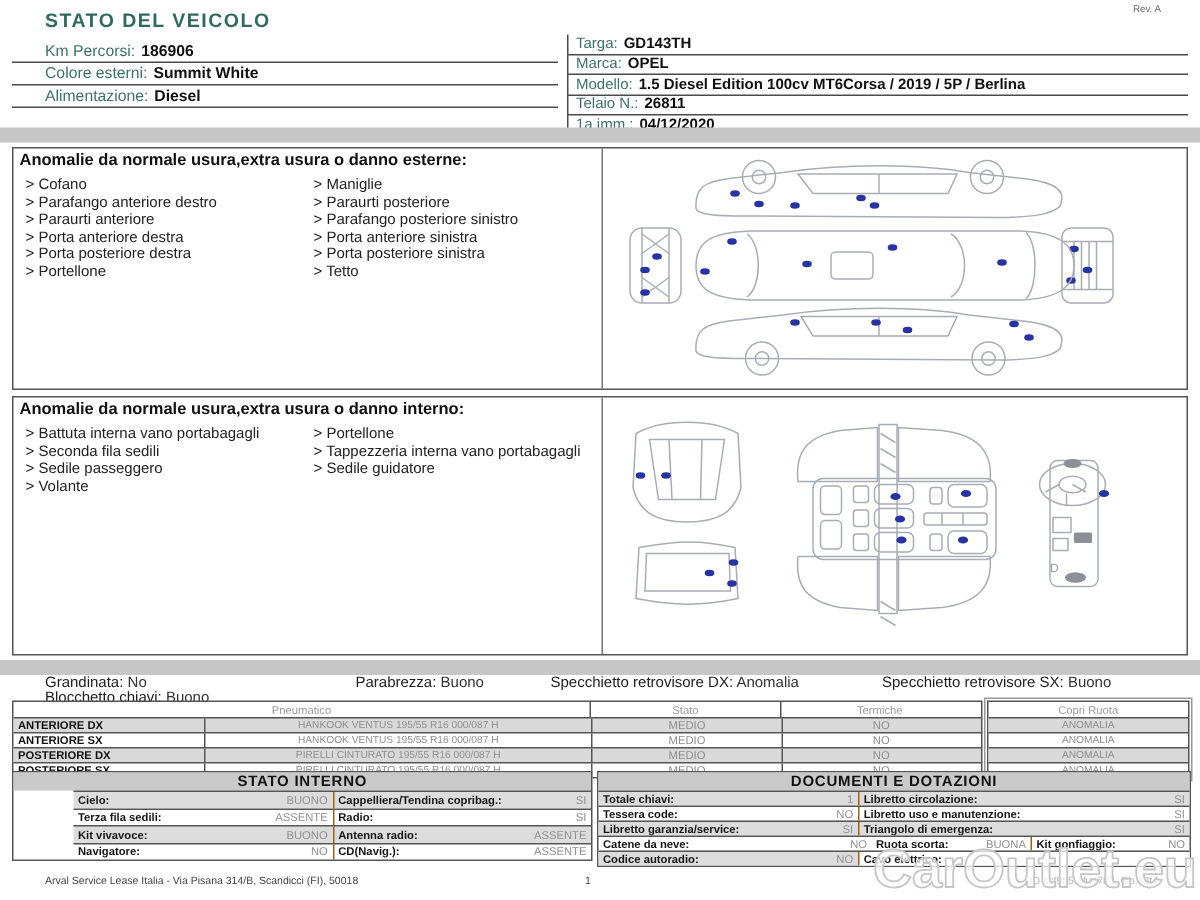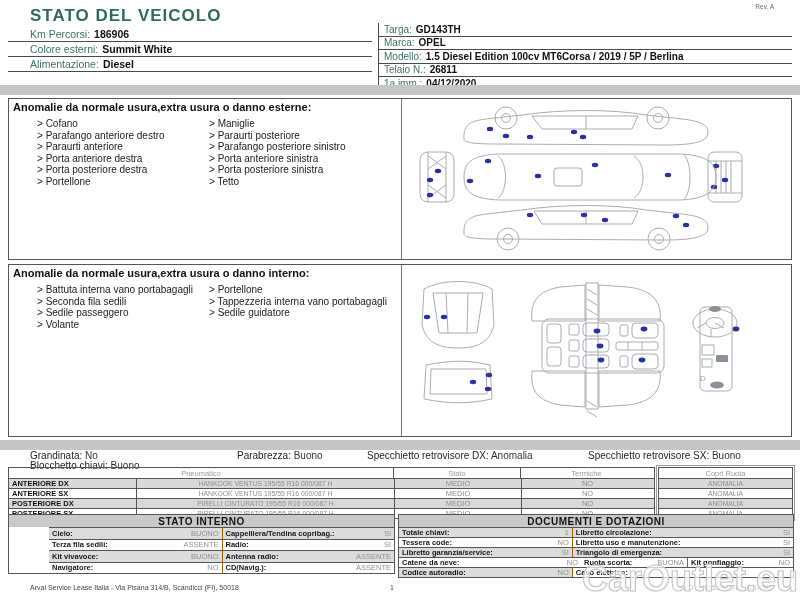--- a/index.html
+++ b/index.html
@@ -1,40 +1,40 @@
 <!DOCTYPE html>
 <html><head>
 <meta charset="utf-8">
 <style>
   html,body{margin:0;padding:0;background:#fff;}
   .page{position:relative;width:800px;height:600px;background:#ffffff;overflow:hidden;
         font-family:"Liberation Sans","DejaVu Sans",sans-serif;color:#222;}
   
-  .doc-title{position:absolute;left:30px;top:6px;font-size:17px;font-weight:bold;
+  .doc-title{position:absolute;left:30px;top:6px;font-size:13px;font-weight:bold;
              letter-spacing:1px;color:#2e6b5e;}
   .rev{position:absolute;right:26px;top:3px;font-size:6.5px;color:#666;}
   
   .info-left{position:absolute;left:8px;top:27px;width:364px;}
   .info-right{position:absolute;left:378px;top:23px;width:414px;}
   .irow{display:flex;align-items:flex-end;gap:4px;border-bottom:1px solid #4a4a4a;
         padding:1px 2px 1px 0;}
   .info-left .irow{height:12px;padding-left:22px;font-size:10.5px;}
   .info-right .irow{height:10.5px;padding-left:5px;font-size:10px;border-left:1px solid #4a4a4a;}
   .info-right .irow:last-child{border-bottom:1px solid #2e6b5e;}
   .lbl-teal{color:#3d7168;white-space:nowrap;}
   .val-b{font-weight:bold;color:#101010;white-space:nowrap;}
   
   .graybar{position:absolute;left:0;width:800px;height:10px;background:#c6c6c6;}
   .gb1{top:85px;} .gb2{top:440px;}
   
   .abox{position:absolute;left:8px;width:782px;border:1px solid #555;background:#fff;}
   .abox1{top:98px;height:160px;} .abox2{top:264px;height:171px;}
   .abox-title{position:absolute;left:4px;top:2px;font-size:11px;font-weight:bold;color:#111;}
   .acol{position:absolute;top:19px;font-size:10px;line-height:11.5px;color:#222;}
-  .acol1{left:28px;width:182px;} .acol2{left:200px;width:186px;}
+  .acol1{left:8px;width:182px;} .acol2{left:200px;width:186px;}
   .aitem::before{content:"> ";}
   .diagram{position:absolute;left:392px;top:0;width:389px;height:100%;
            border-left:1px solid #777;}
   .diagram svg{display:block;}
   
   .statusline{position:absolute;font-size:10px;color:#222;}
   .st-lab{color:#1d1d1d;}
   .st-val{color:#333;}
   
   .ttable{position:absolute;top:467px;border:1px solid #555;font-size:7.5px;}

